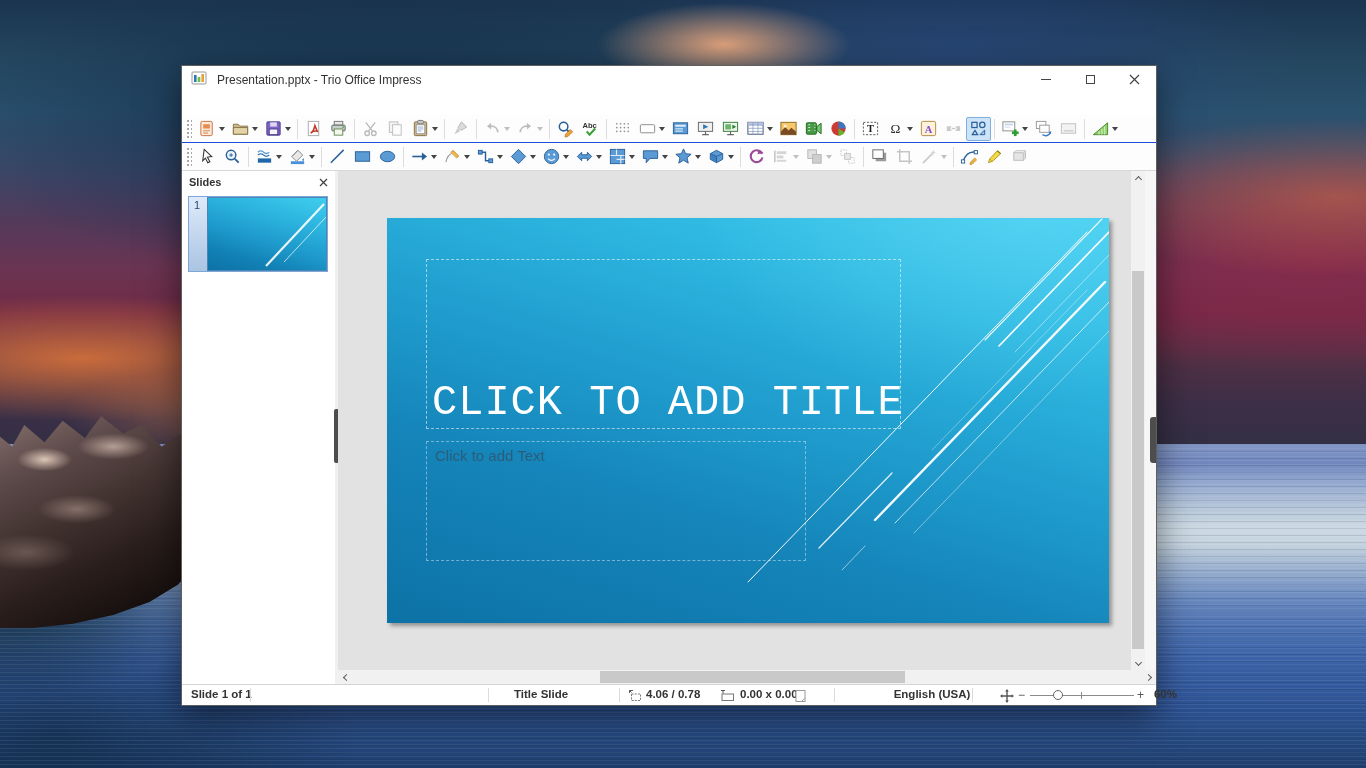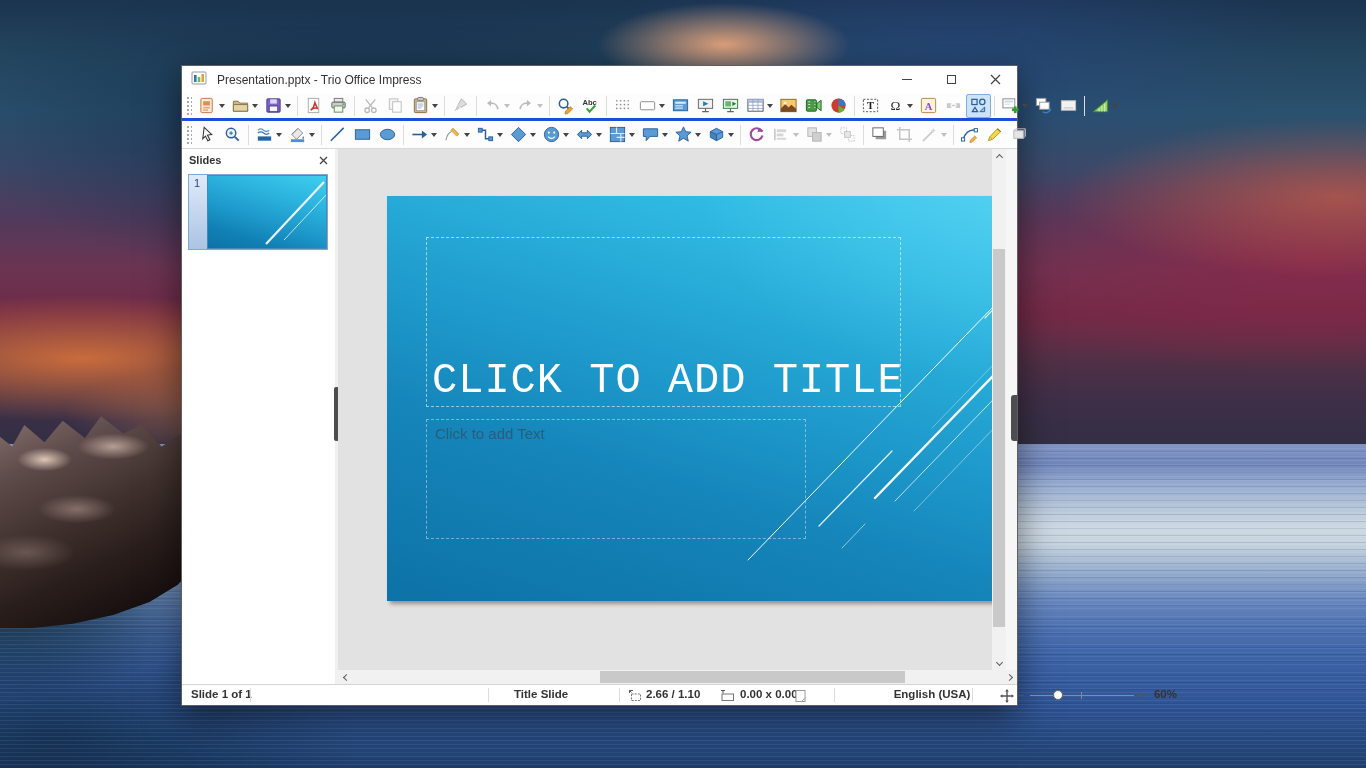--- a/index.html
+++ b/index.html
@@ -35,36 +35,36 @@
     clip-path:polygon(0% 10%, 8% 16%, 14% 6%, 24% 14%, 33% 4%, 44% 12%, 52% 2%, 63% 10%, 72% 6%,
       82% 16%, 92% 10%, 100% 20%, 100% 70%, 90% 80%, 76% 88%, 58% 94%, 38% 98%, 18% 100%, 0% 100%);
     background:
       radial-gradient(ellipse 42px 18px at 24% 22%, rgba(228,205,188,.95), transparent 65%),
       radial-gradient(ellipse 55px 20px at 58% 16%, rgba(205,180,168,.8), transparent 65%),
       radial-gradient(ellipse 60px 22px at 40% 45%, rgba(188,162,152,.55), transparent 65%),
       radial-gradient(ellipse 70px 26px at 15% 65%, rgba(150,128,120,.5), transparent 70%),
       linear-gradient(155deg, #8a7570 0%, #5f4c4c 22%, #41322f 45%, #2a1e1c 65%, #120c0b 90%); }
 
   
-  .window { position:absolute; left:181px; top:65px; width:837px; height:641px; background:#fff;
+  .window { position:absolute; left:181px; top:65px; width:976px; height:641px; background:#fff;
     border:1px solid #5f5f5f; box-shadow:0 12px 34px rgba(0,0,0,.5); display:flex; flex-direction:column; }
 
   .titlebar { height:27px; flex:none; display:flex; align-items:center; padding-left:9px; background:#fff; }
   .title-text { font-size:12px; color:#333; margin-left:7px; white-space:nowrap; }
   .win-controls { margin-left:auto; display:flex; height:100%; }
   .win-btn { width:44px; height:100%; display:flex; align-items:center; justify-content:center; }
   .glyph-min { width:10px; height:1px; background:#444; }
   .glyph-max { width:9px; height:9px; border:1px solid #444; }
 
   .menubar { height:19px; flex:none; display:flex; align-items:center; padding-left:5px; font-size:12px; color:#222; background:#fff; }
   .menu-item { padding:1px 8px 2px; white-space:nowrap; }
   .menu-item u { text-underline-offset:2px; }
 
   .toolbar { height:28px; flex:none; display:flex; align-items:center; padding:0 3px; background:#fdfdfd; }
-  .toolbar.standard { border-bottom:3px solid #1d4ed8; }
+  .toolbar.standard { border-bottom:1px solid #1d4ed8;margin-top:22px; }
   .toolbar.drawing  { border-bottom:1px solid #d8d8d8; }
   .thandle { width:6px; height:20px; margin:0 3px 0 1px; flex:none;
     background-image:radial-gradient(circle, #a8a8a8 1px, transparent 1.3px); background-size:4px 4px; }
   .tsep { width:1px; height:20px; background:#dcdcdc; margin:0 3px; flex:none; }
   .tbtn { display:flex; align-items:center; height:24px; padding:1px 2px; border:1px solid transparent; border-radius:2px; flex:none; }
   .tbtn.active { background:#cde3f8; border-color:#7fb0dd; }
   .ticon { display:flex; width:19px; height:19px; }
   .dd { width:0; height:0; border-left:3px solid transparent; border-right:3px solid transparent; border-top:4px solid #444; margin-left:2px; }
   .tbtn.disabled .dd { border-top-color:#c0c0c0; }
 
@@ -801,21 +801,21 @@
       <div class="sb-sep" style="left:306px"></div>
       <span class="sb" style="left:332px">Title Slide</span>
       <div class="sb-sep" style="left:437px"></div>
       <span class="sb-ic" style="left:446px">
         <svg width="14" height="13" viewBox="0 0 14 13">
             <path d="M1.5 4V1.5H5" fill="none" stroke="#555"></path>
             <path d="M1.5 1.5l2 2" stroke="#555"></path>
             <rect x="3.5" y="5" width="9" height="6.5" fill="none" stroke="#777" stroke-dasharray="2 1.2"></rect>
           </svg>
       </span>
-      <span class="sb" style="left:464px">2.66 / 1.10</span>
+      <span class="sb" style="left:464px">4.06 / 0.78</span>
       <span class="sb-ic" style="left:538px">
         <svg width="15" height="13" viewBox="0 0 15 13">
             <path d="M1 1.5h4M3 1.5v3" stroke="#555" fill="none"></path>
             <rect x="2" y="5" width="11.5" height="6.5" fill="none" stroke="#777"></rect>
           </svg>
       </span>
       <span class="sb" style="left:558px">0.00 x 0.00</span>
       <span class="sb-ic" style="left:612px">
         <svg width="13" height="14" viewBox="0 0 13 14">
             <rect x="2" y="1.5" width="9" height="11" fill="#fff" stroke="#999"></rect>

